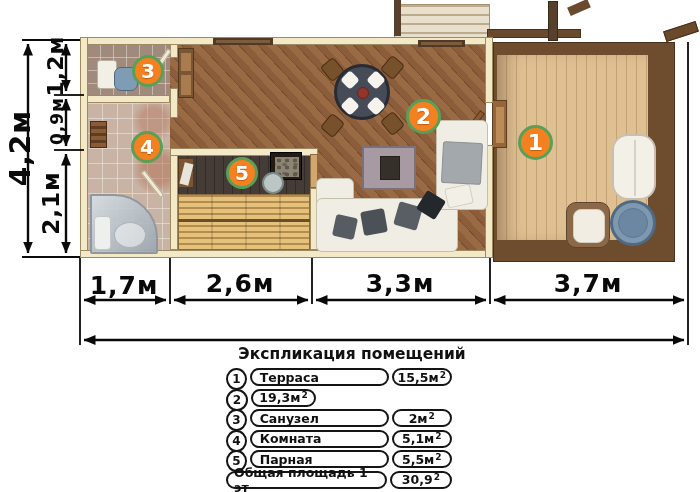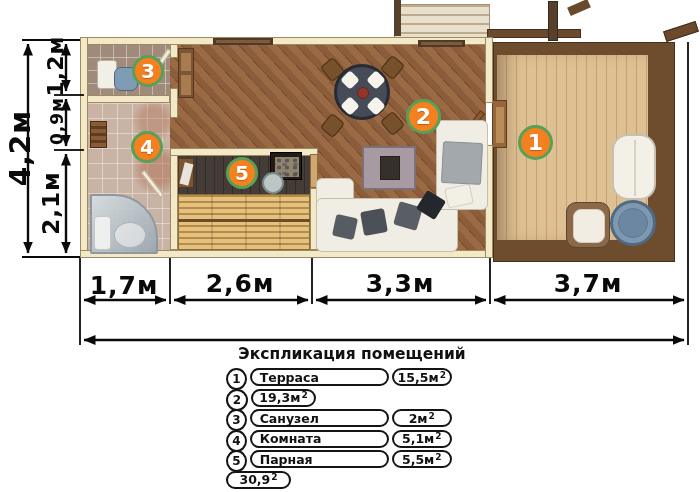--- a/index.html
+++ b/index.html
@@ -240,20 +240,21 @@
     </div>
     <div class="lrow">
       <div class="lnum">5</div>
       <div class="lpill lname">Парная</div>
       <div class="lpill larea">
           <span>5,5м</span>
           <sup>2</sup>
         </div>
     </div>
     <div class="lrow">
+      <div class="lpill lname wide">Общая площадь 1 эт</div>
       <div class="lpill larea">
           <span>30,9</span>
           <sup>2</sup>
         </div>
     </div>
   </div>
 
 </div>
 
 </body></html>

